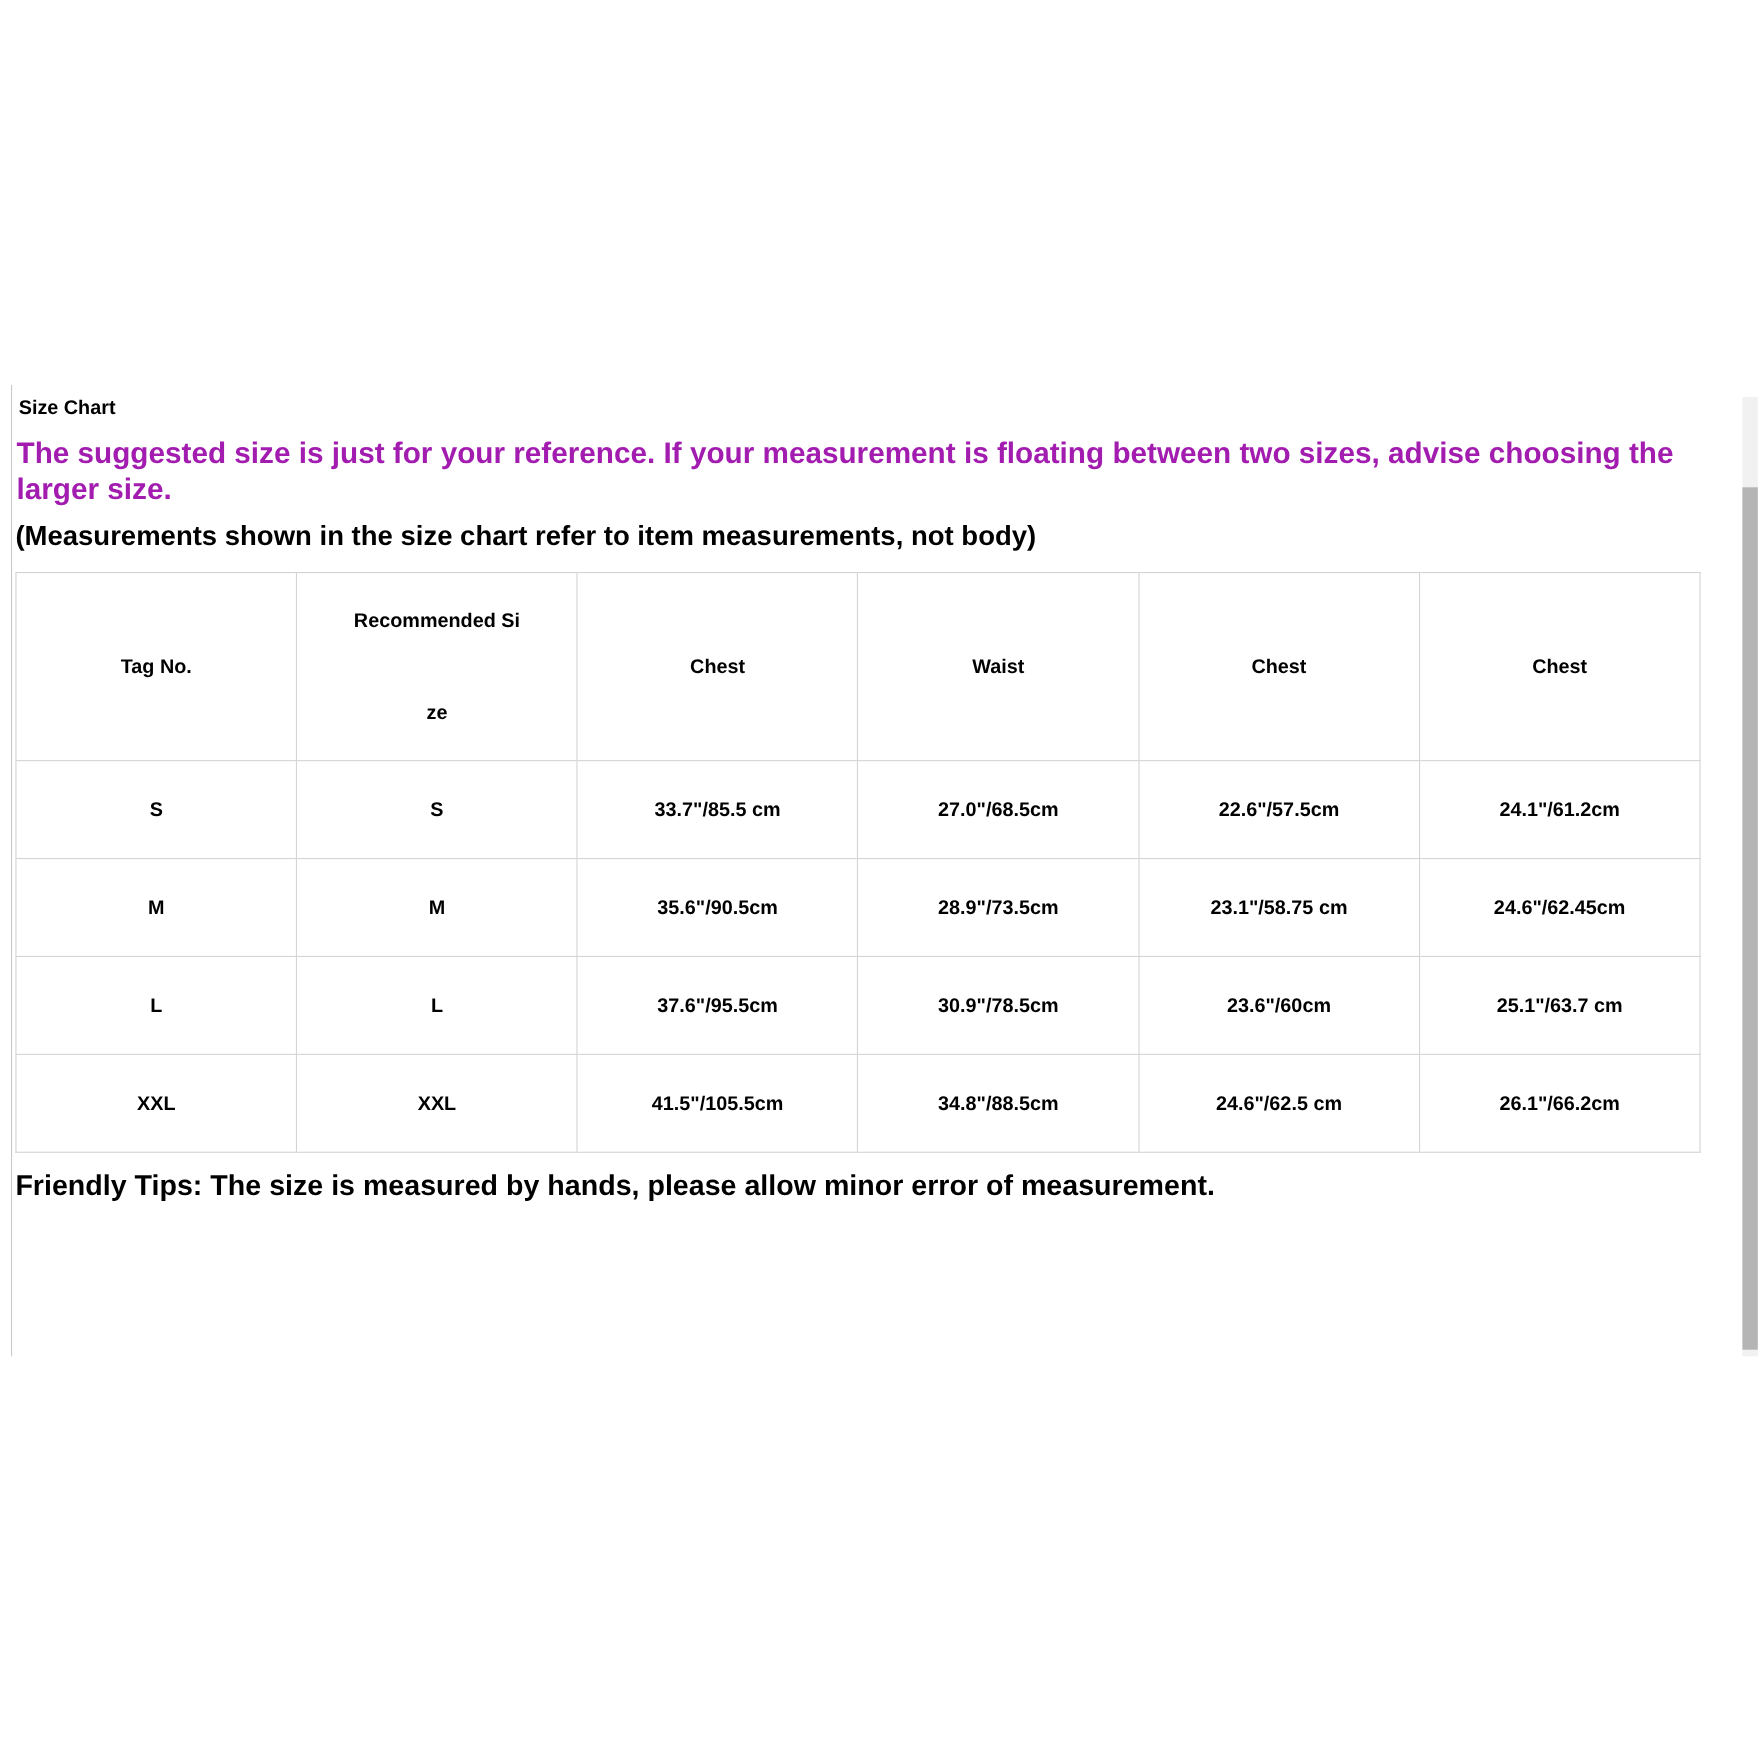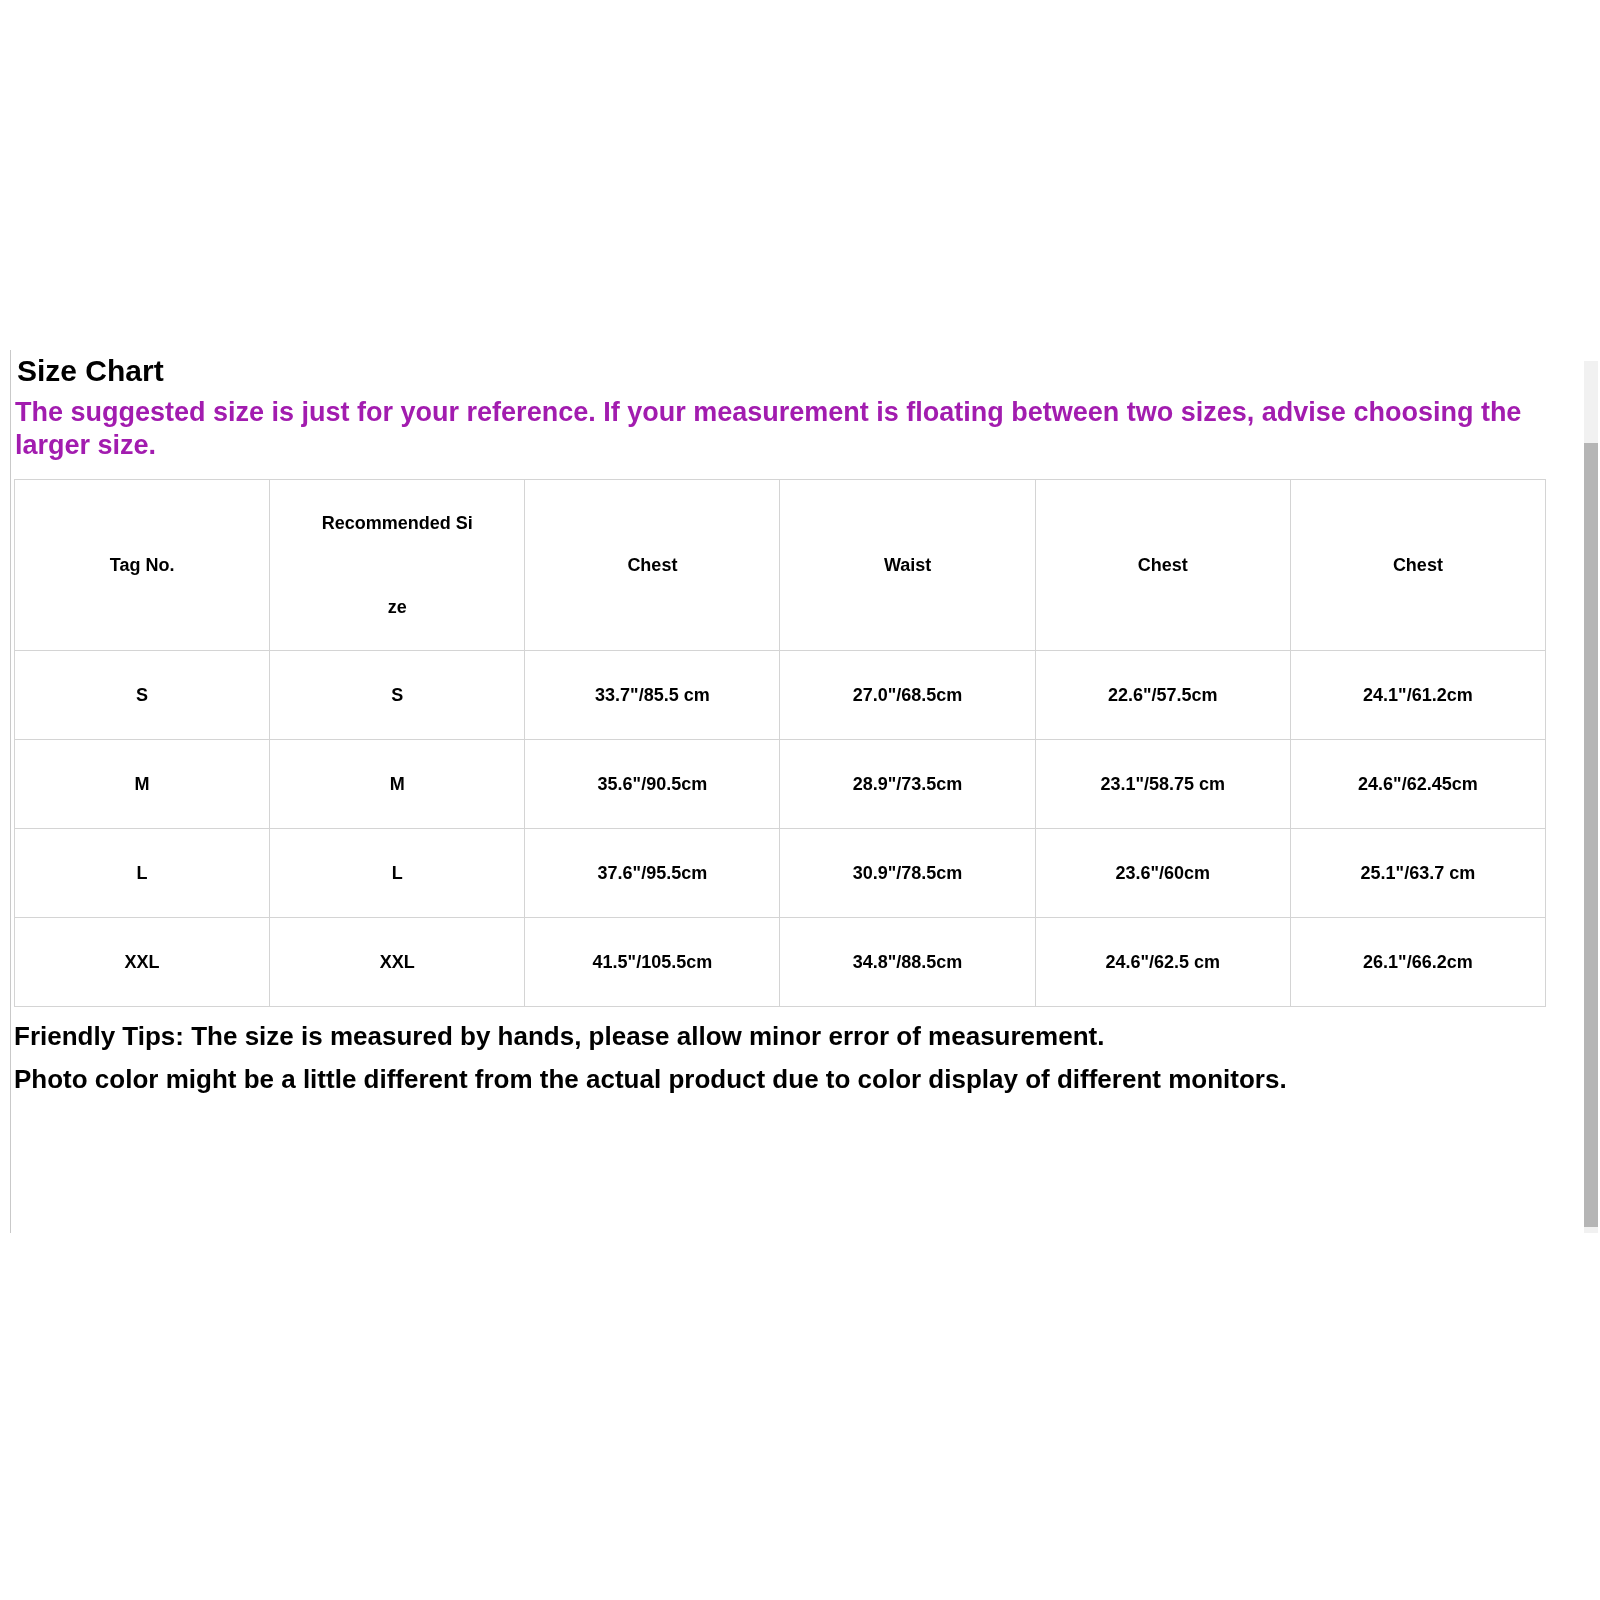--- a/index.html
+++ b/index.html
@@ -20,21 +20,21 @@
     height: 883px;
     border-left: 1px solid #c9c9c9;
     background: #ffffff;
     overflow: hidden;
     font-weight: 700;
     padding-left: 3px;
     box-sizing: border-box;
   }
   .section-title {
     margin: 6px 0 0 3px;
-    font-size: 30px;
+    font-size: 18px;
     line-height: 29px;
     font-weight: 700;
   }
   .notice-red {
     margin: 11px 0 0 1px;
     width: 1520px;
     font-size: 27px;
     line-height: 33px;
     color: #a21caf;
   }
@@ -98,20 +98,21 @@
 <body>
 
 <div class="canvas">
 
   <div class="content-pane">
 
     <h2 class="section-title">Size Chart</h2>
 
     <p class="notice-red">The suggested size is just for your reference. If your measurement is floating between two sizes, advise choosing the larger size.</p>
 
+    <p class="notice-black">(Measurements shown in the size chart refer to item measurements, not body)</p>
 
     <table class="size-chart">
       <thead>
         <tr>
           <th>Tag No.</th>
           <th>Recommended Si
 ze</th>
           <th>Chest</th>
           <th>Waist</th>
           <th>Chest</th>
@@ -148,21 +149,20 @@
           <td>XXL</td>
           <td>41.5"/105.5cm</td>
           <td>34.8"/88.5cm</td>
           <td>24.6"/62.5 cm</td>
           <td>26.1"/66.2cm</td>
         </tr>
       </tbody>
     </table>
 
     <p class="tips-line1">Friendly Tips: The size is measured by hands, please allow minor error of measurement.</p>
-    <p class="tips-line2">Photo color might be a little different from the actual product due to color display of different monitors.</p>
 
   </div>
 
   <div class="scrollbar-track">
     <div class="scrollbar-thumb"></div>
   </div>
 
 </div>
 
 </body></html>

